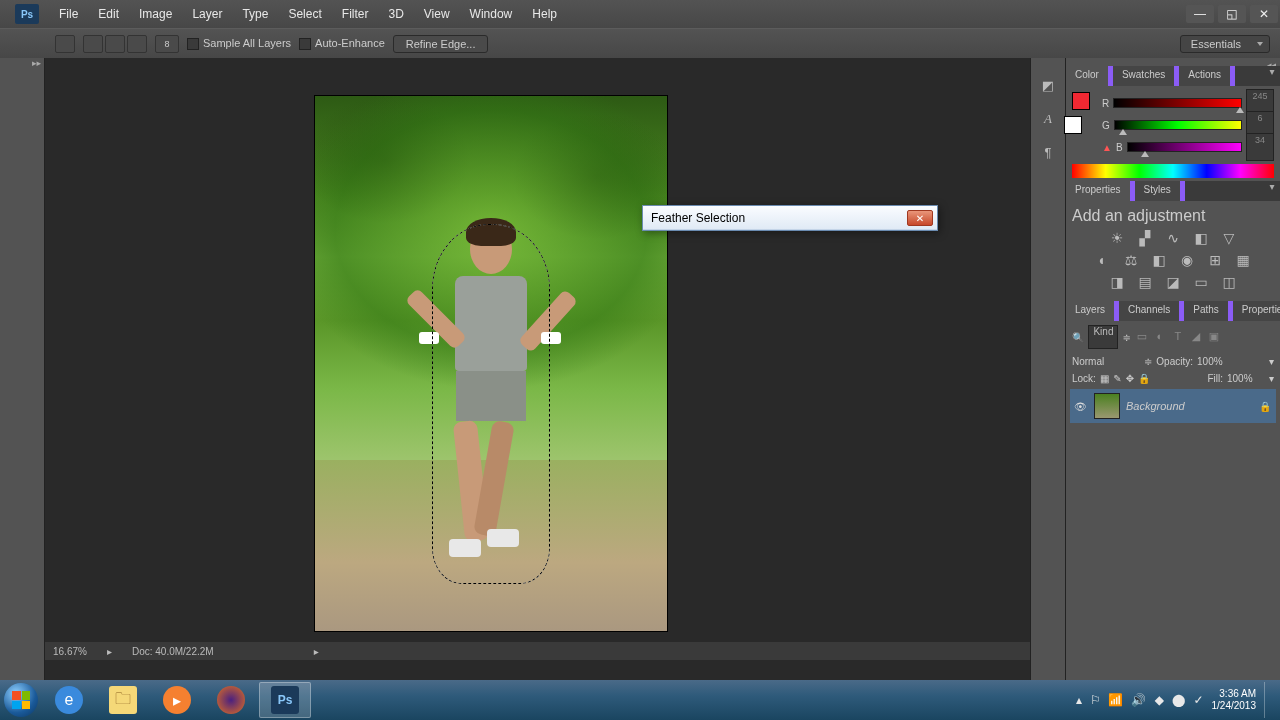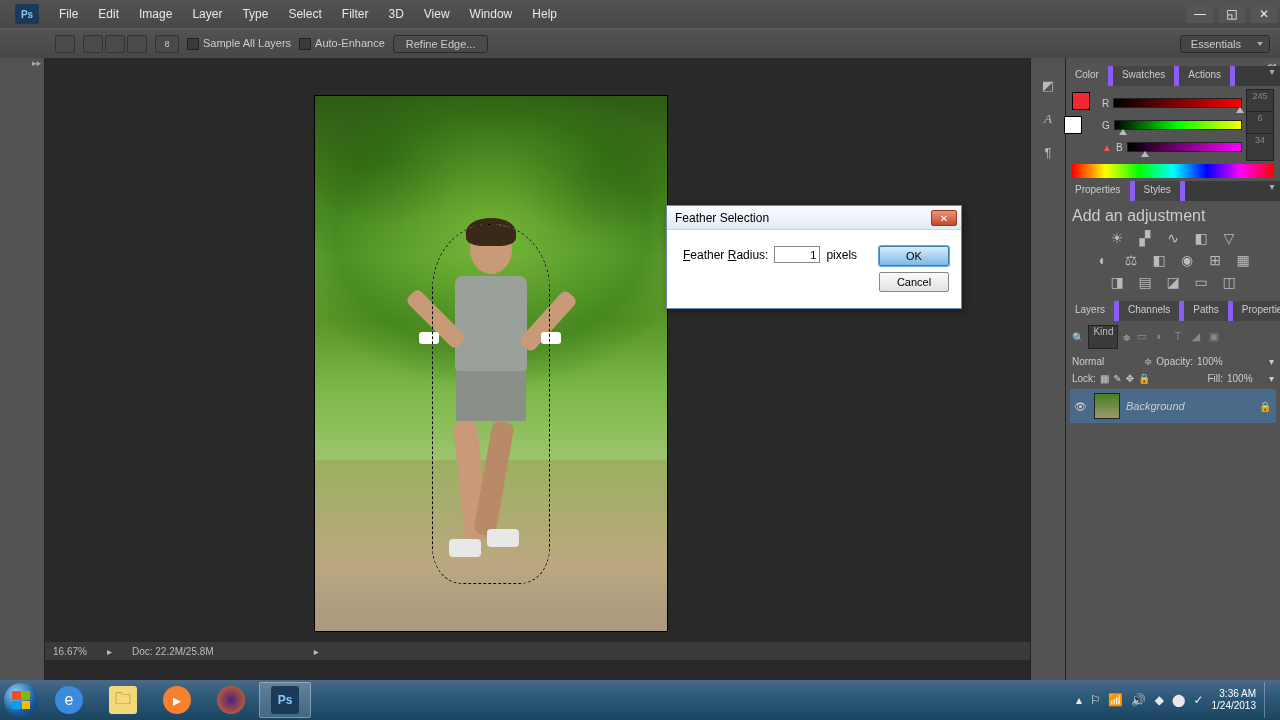--- a/index.html
+++ b/index.html
@@ -95,21 +95,21 @@
 .lyrblend { padding:3px 6px; display:flex; align-items:center; gap:4px; }
 .lyrblend .sel { flex:1; }
 .lyrlock { padding:3px 6px; display:flex; align-items:center; gap:4px; font-size:10px; }
 .layerrow { display:flex; align-items:center; height:34px; background:#4a6a8a; margin:2px 4px; padding:0 4px; gap:6px; }
 .layerrow .eye { width:14px; color:#ddd; }
 .layerrow .thumb { width:26px; height:26px; background:linear-gradient(180deg,#4a8020,#9a9870); border:1px solid #222; }
 .layerrow .name { font-style:italic; font-size:11px; }
 .layerrow .lock { margin-left:auto; color:#ccc; font-size:10px; }
 
 
-.dialog { position:absolute; left:666px; top:205px; width:296px; background:#ffffff; border:1px solid #6a8bb0; box-shadow:2px 2px 8px rgba(0,0,0,.4); font-size:12px; color:#000; }
+.dialog { position:absolute; left:642px; top:205px; width:296px; background:#1d4ed8; border:1px solid #6a8bb0; box-shadow:2px 2px 8px rgba(0,0,0,.4); font-size:12px; color:#000; }
 .dialog .titlebar { height:24px; background:linear-gradient(#fafcff,#e0eaf5); display:flex; align-items:center; padding:0 4px 0 8px; border-bottom:1px solid #c5d5e8; }
 .dialog .close { margin-left:auto; width:26px; height:16px; background:linear-gradient(#e9967a,#c7482a); color:#fff; font-size:10px; text-align:center; line-height:15px; border:1px solid #a03820; border-radius:2px; }
 .dialog .body { padding:16px 12px 16px 16px; display:flex; gap:12px; }
 .dialog .left { flex:1; display:flex; align-items:baseline; gap:6px; }
 .dialog input { width:46px; height:17px; border:1px solid #888; font-size:11px; padding:0 3px; text-align:right; }
 .dialog .btncol { display:flex; flex-direction:column; gap:6px; padding-top:0; }
 .dialog .dbtn { width:70px; height:20px; border:1px solid #888; background:linear-gradient(#fafafa,#e2e2e2); font-size:11px; border-radius:2px; }
 .dialog .dbtn.ok { border:1px solid #3c7fb1; background:linear-gradient(#d9ecfb,#7cb9e8); box-shadow:0 0 0 1px #6fa8d8; }
 
 
@@ -214,21 +214,21 @@
             <div class="leg2"></div>
           <div class="shoe" style="left:28px;top:118px"></div>
           <div class="shoe" style="left:66px;top:108px"></div>
         </div>
       </div>
       <div class="selection"></div>
     </div>
     <div class="statusstrip">
       <span>16.67%</span>
       <span>▸</span>
-      <span>Doc: 22.2M/25.8M</span>
+      <span>Doc: 40.0M/22.2M</span>
       <span style="margin-left:80px">▸</span>
     </div>
   </div>
 
   <div class="rnarrow">
     <div>◩</div>
     <div style="font-family:serif;font-style:italic">A</div>
     <div>¶</div>
   </div>
 
@@ -347,31 +347,20 @@
       </div>
     </div>
   </div>
 </div>
 
 <div class="dialog">
   <div class="titlebar">
     <span>Feather Selection</span>
     <div class="close">✕</div>
   </div>
-  <div class="body">
-    <div class="left">
-      <span><span style="text-decoration:underline">F</span>eather <span style="text-decoration:underline">R</span>adius:</span>
-      <input value="1" style="">
-      <span>pixels</span>
-    </div>
-    <div class="btncol">
-      <button class="dbtn ok">OK</button>
-      <button class="dbtn">Cancel</button>
-    </div>
-  </div>
 </div>
 
 <div class="taskbar">
   <div class="startorb">
     <div class="orb">
         <div class="flag">
           <div></div>
           <div></div>
           <div></div>
           <div></div>

